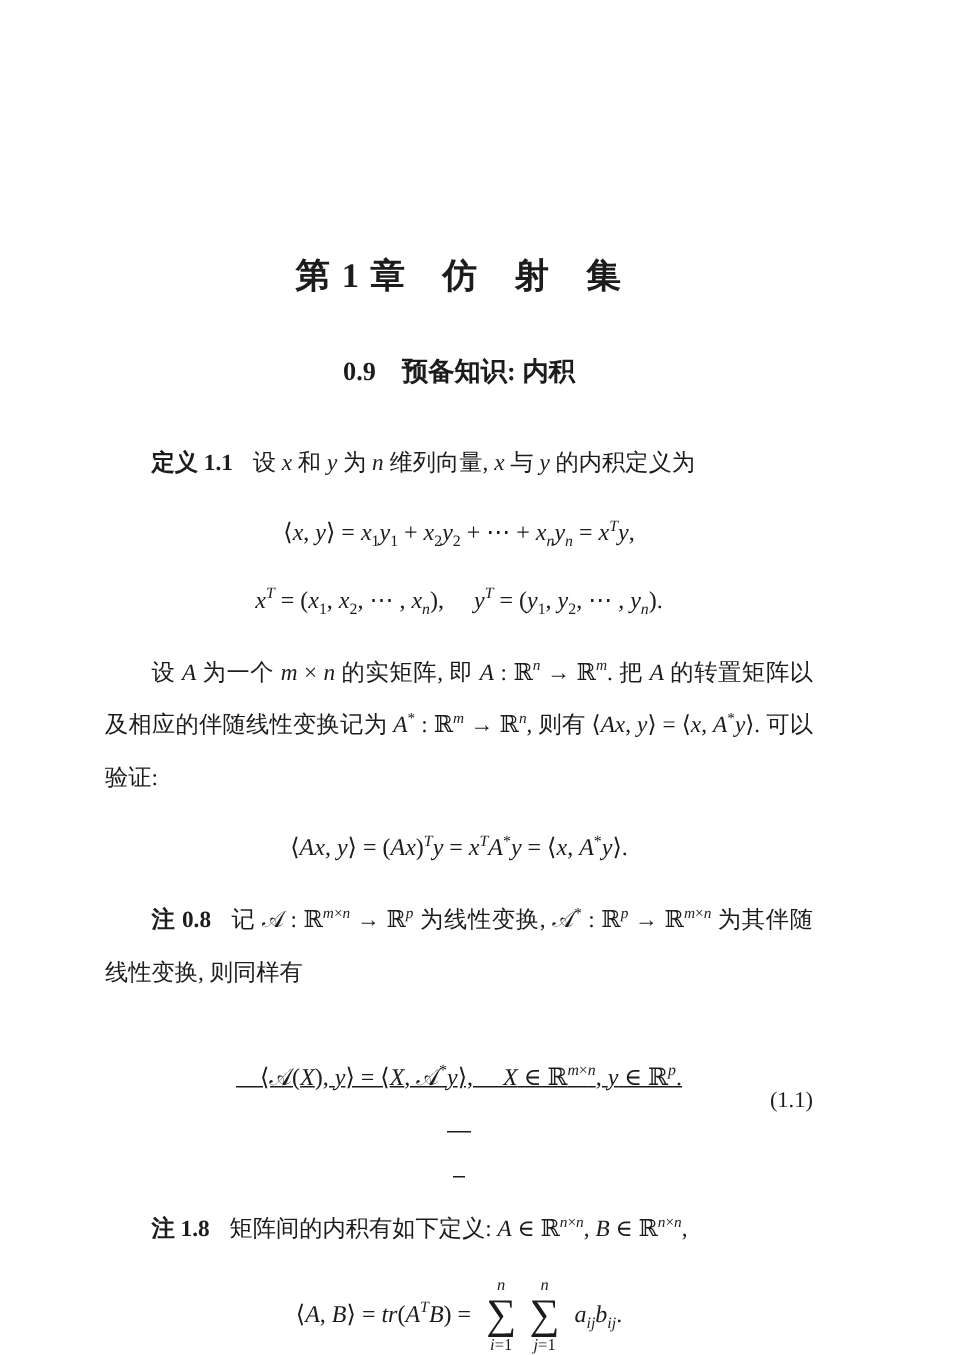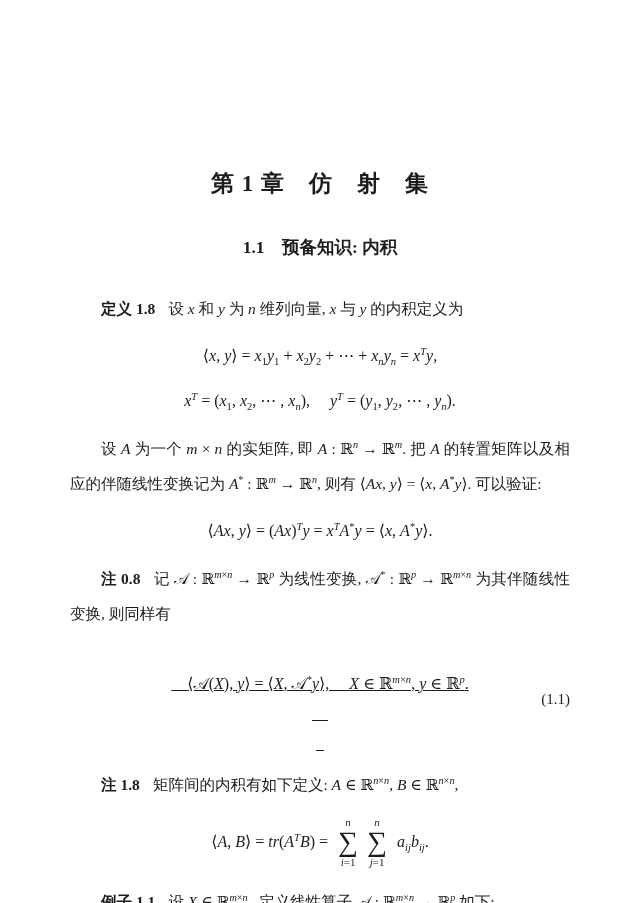--- a/index.html
+++ b/index.html
@@ -11,21 +11,21 @@
     width: 638px;
     height: 903px;
     overflow: hidden;
     font-family: "Liberation Serif", "DejaVu Serif", serif;
     color: #1c1c1c;
   }
   .page {
     box-sizing: border-box;
     width: 638px;
     height: 903px;
-    padding: 168px 68px 0 70px;
+    padding: 168px 96px 0 70px;
     overflow: hidden;
   }
   h1.chapter {
     margin: 0 0 36px 0;
     text-align: center;
     font-size: 23px;
     font-weight: 700;
     letter-spacing: 1px;
   }
   h2.section {
@@ -88,24 +88,24 @@
   i { font-style: italic; }
   .sum-part { white-space: pre-wrap; }
 </style>
 </head>
 <body>
 
 <div class="page">
 
   <h1 class="chapter">第 1 章　仿　射　集</h1>
 
-  <h2 class="section">1.1　预备知识: 内积</h2>
+  <h2 class="section">0.9　预备知识: 内积</h2>
 
   <p class="para indent">
-    <span class="label">定义 1.8</span><span>设 <i>x</i> 和 <i>y</i> 为 <i>n</i> 维列向量, <i>x</i> 与 <i>y</i> 的内积定义为</span>
+    <span class="label">定义 1.1</span><span>设 <i>x</i> 和 <i>y</i> 为 <i>n</i> 维列向量, <i>x</i> 与 <i>y</i> 的内积定义为</span>
   </p>
 
   <div class="formula">⟨<i>x</i>, <i>y</i>⟩ = <i>x</i><sub>1</sub><i>y</i><sub>1</sub> + <i>x</i><sub>2</sub><i>y</i><sub>2</sub> + ⋯ + <i>x</i><sub><i>n</i></sub><i>y</i><sub><i>n</i></sub> = <i>x</i><sup><i>T</i></sup><i>y</i>,</div>
 
 
   <div class="formula"><i>x</i><sup><i>T</i></sup> = (<i>x</i><sub>1</sub>, <i>x</i><sub>2</sub>, ⋯ , <i>x</i><sub><i>n</i></sub>),　 <i>y</i><sup><i>T</i></sup> = (<i>y</i><sub>1</sub>, <i>y</i><sub>2</sub>, ⋯ , <i>y</i><sub><i>n</i></sub>).</div>
 
   <p class="para indent">
     <span>设 <i>A</i> 为一个 <i>m</i> × <i>n</i> 的实矩阵, 即 <i>A</i> : ℝ<sup><i>n</i></sup> → ℝ<sup><i>m</i></sup>. 把 <i>A</i> 的转置矩阵以及相应的伴随线性变换记为 <i>A</i><sup>*</sup> : ℝ<sup><i>m</i></sup> → ℝ<sup><i>n</i></sup>, 则有 ⟨<i>A</i><i>x</i>, <i>y</i>⟩ = ⟨<i>x</i>, <i>A</i><sup>*</sup><i>y</i>⟩. 可以验证:</span>
   </p>

